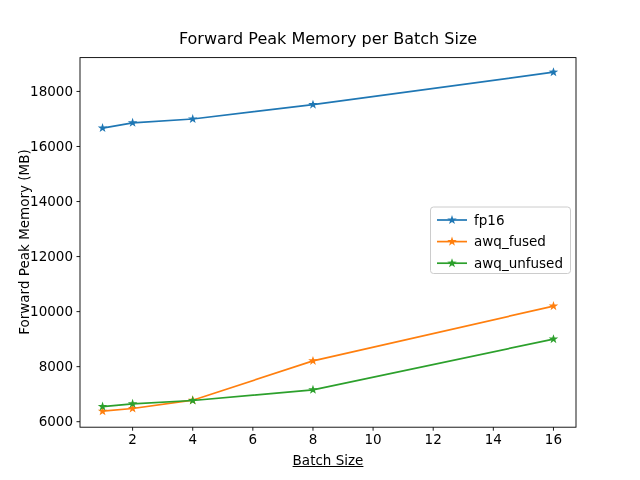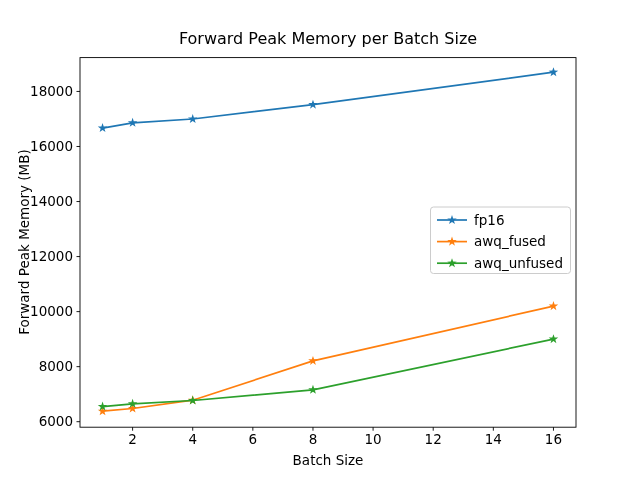--- a/index.html
+++ b/index.html
@@ -7,21 +7,21 @@
     position:relative; width:640px; height:480px; background:#ffffff;
     font-family:"DejaVu Sans", "Liberation Sans", sans-serif; color:#000;
     overflow:hidden;
   }
   .title {
     position:absolute; left:80px; top:29px; width:496px;
     text-align:center; font-size:16px; color:#000; white-space:nowrap;
   }
   .xlabel {
     position:absolute; left:80px; top:452px; width:496px;
-    text-align:center; font-size:13.5px; color:#000; white-space:nowrap;
+    text-align:center; font-size:13.5px; color:#000; white-space:nowrap;text-decoration:underline;
   }
   .ylabel {
     position:absolute; left:16px; top:427px; width:370px;
     transform-origin:0 0; transform:rotate(-90deg);
     text-align:center; font-size:13.5px; color:#000; white-space:nowrap;
   }
   svg { position:absolute; left:0; top:0; }
   svg text { font-family:"DejaVu Sans", "Liberation Sans", sans-serif; }
 </style>
 </head>

